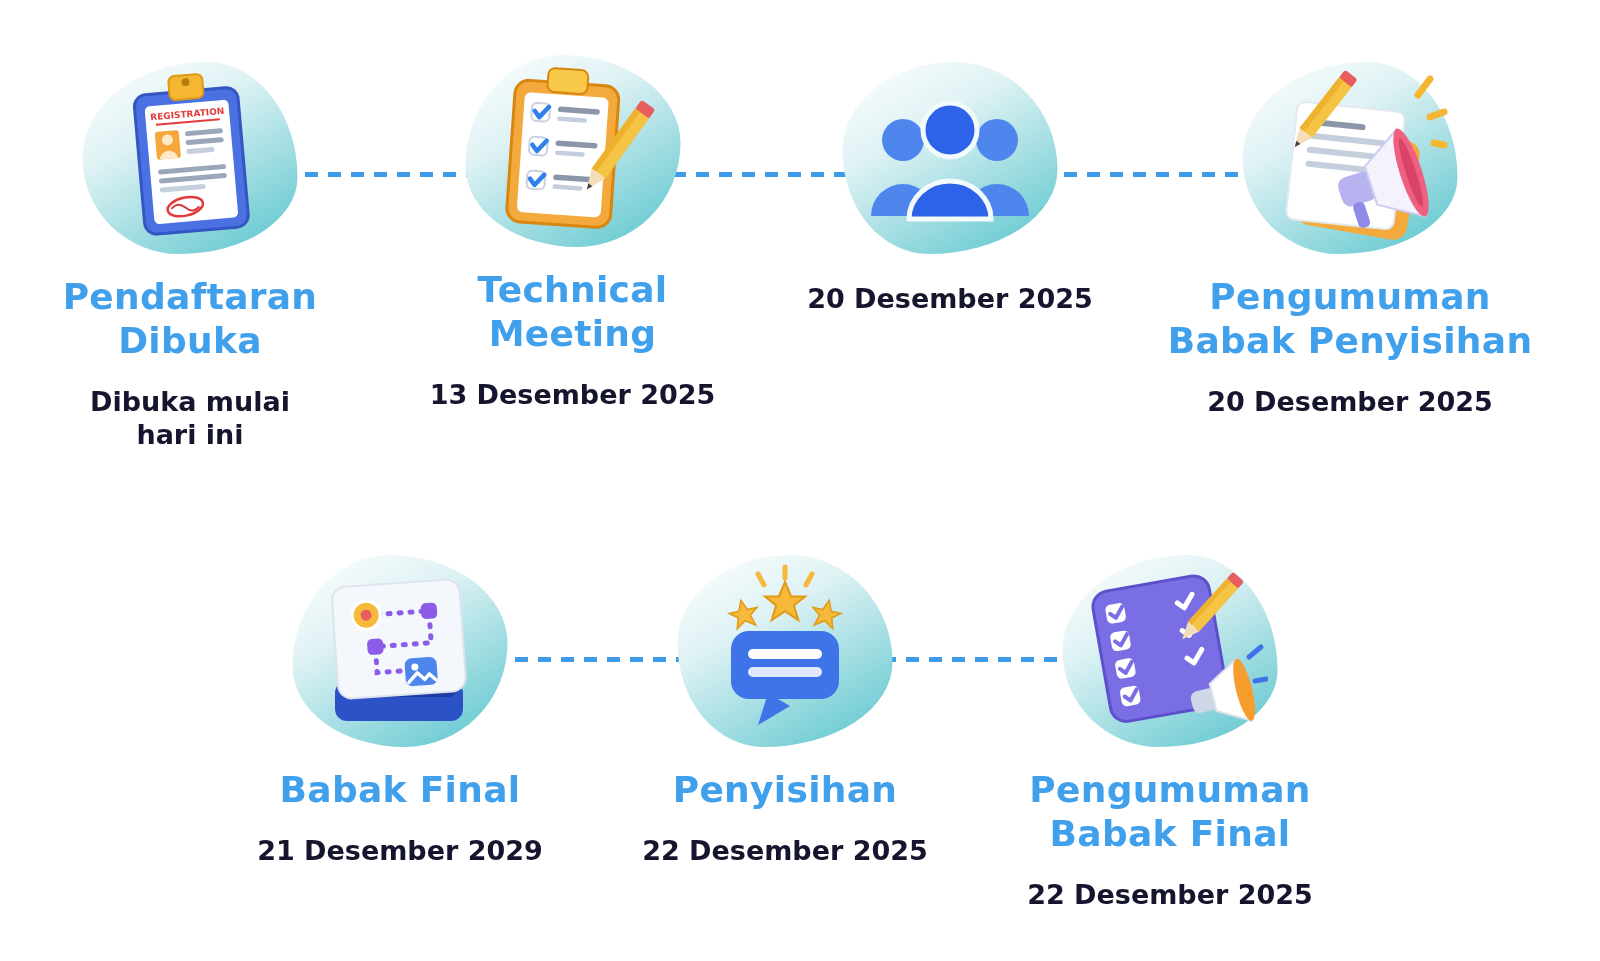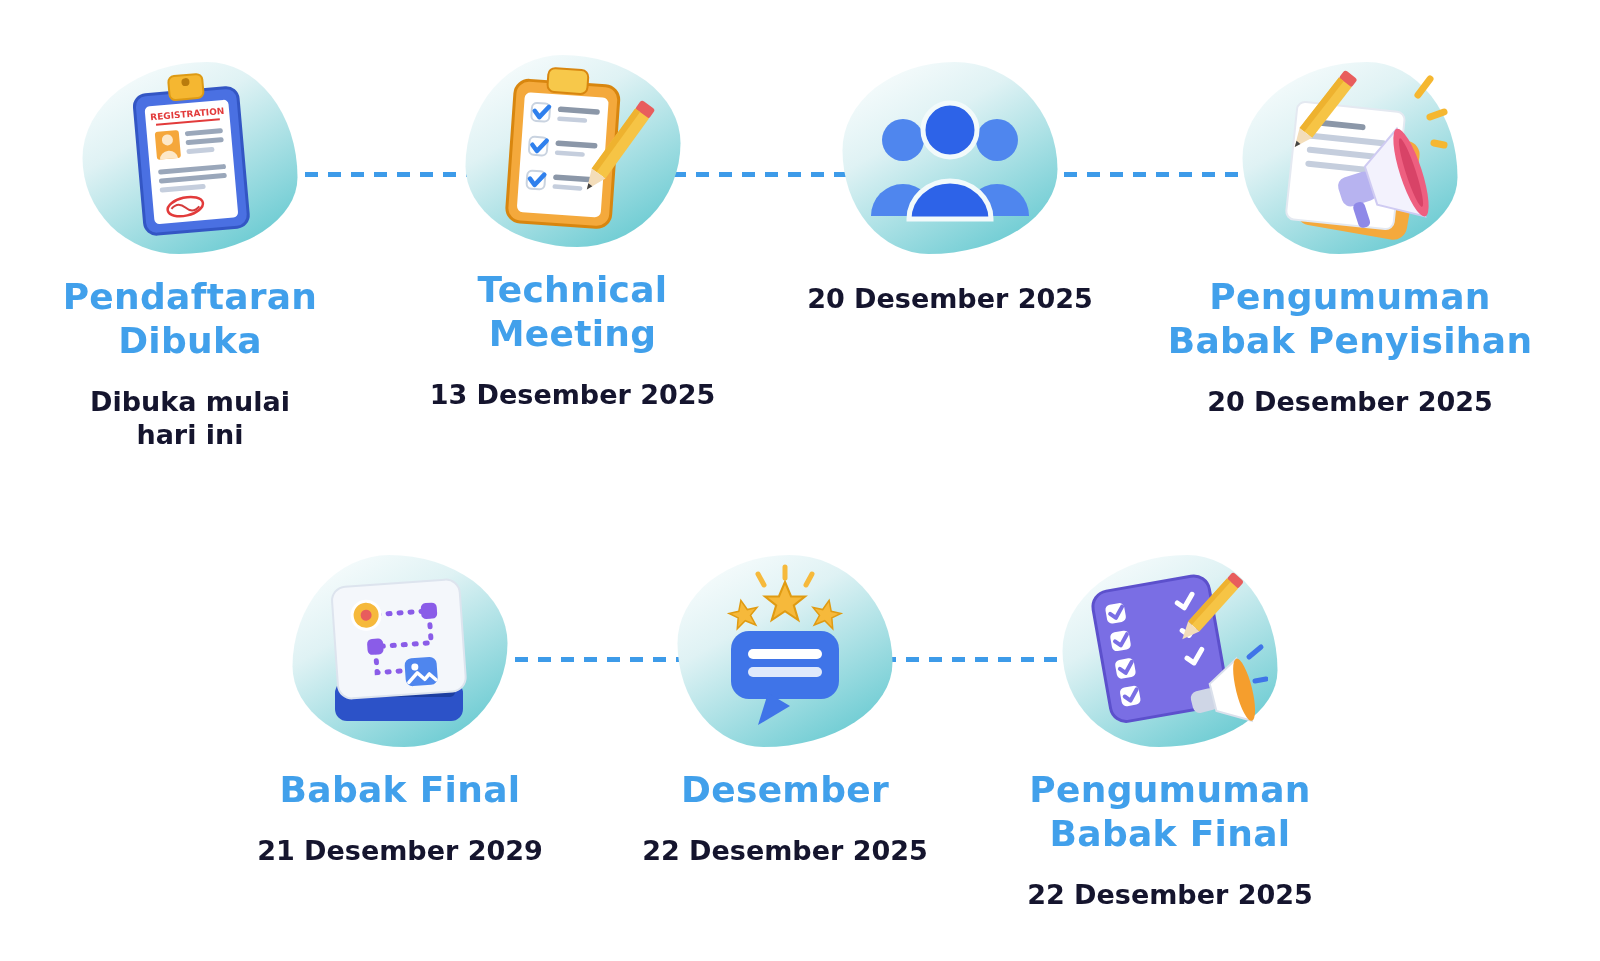--- a/index.html
+++ b/index.html
@@ -197,21 +197,21 @@
         </g>
         <polygon points="0,-10 2.9,-3.1 9.5,-3.1 4.2,1.1 6.3,8.1 0,3.9 -6.3,8.1 -4.2,1.1 -9.5,-3.1 -2.9,-3.1" transform="translate(46,52) scale(1.5) rotate(-12)" fill="#f6b93b" stroke="#e09b12" stroke-width="1"></polygon>
         <polygon points="0,-10 2.9,-3.1 9.5,-3.1 4.2,1.1 6.3,8.1 0,3.9 -6.3,8.1 -4.2,1.1 -9.5,-3.1 -2.9,-3.1" transform="translate(128,52) scale(1.5) rotate(12)" fill="#f6b93b" stroke="#e09b12" stroke-width="1"></polygon>
         <polygon points="0,-10 2.9,-3.1 9.5,-3.1 4.2,1.1 6.3,8.1 0,3.9 -6.3,8.1 -4.2,1.1 -9.5,-3.1 -2.9,-3.1" transform="translate(87,40) scale(2.1)" fill="#f6b93b" stroke="#e09b12" stroke-width="1"></polygon>
         <rect x="33" y="68" width="108" height="68" rx="18" fill="#3f74e8"></rect>
         <path d="M70 130 l-10 32 l32 -19 z" fill="#3f74e8"></path>
         <rect x="50" y="86" width="74" height="10" rx="5" fill="#ffffff"></rect>
         <rect x="50" y="104" width="74" height="10" rx="5" fill="#dfe9fb"></rect>
       </svg>
     </div>
-    <div class="title">Desember</div>
+    <div class="title">Penyisihan</div>
     <div class="caption">22 Desember 2025</div>
   </div>
 
   <div class="item" style="left:980px; top:548px; width:380px;">
     <div class="icon-area">
       <div class="blob a"></div>
       <svg width="195" height="180" viewBox="0 0 195 180">
         <g transform="rotate(-10 85 88)">
           <rect x="28" y="22" width="118" height="132" rx="16" fill="#7a6ee4" stroke="#5c50cc" stroke-width="3"></rect>
           <rect x="40" y="36" width="19" height="19" rx="5" fill="#ffffff"></rect>

